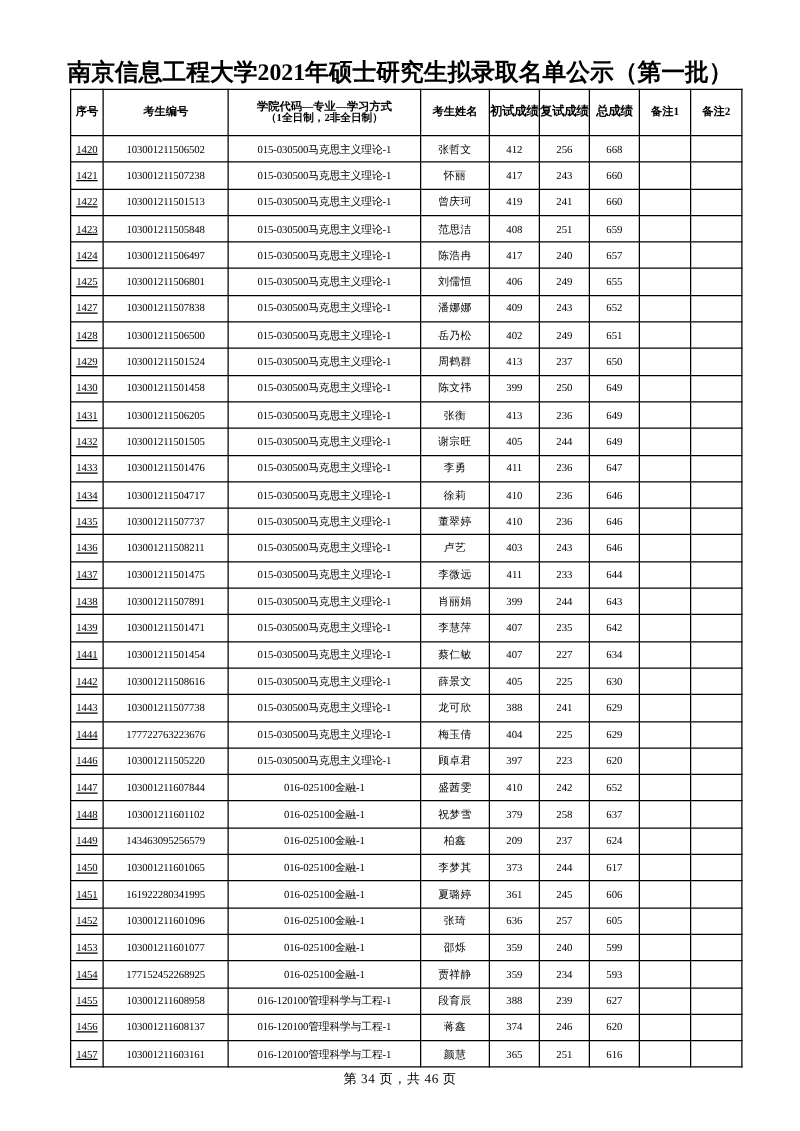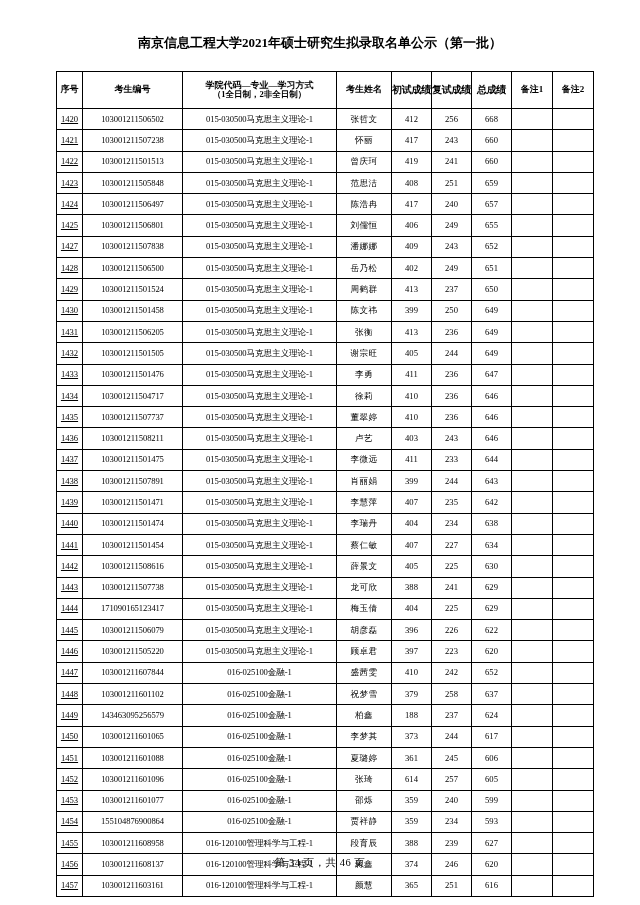--- a/index.html
+++ b/index.html
@@ -16,24 +16,24 @@
     overflow: hidden;
   }
   .page {
     width: 640px;
     height: 905px;
     box-sizing: border-box;
     position: relative;
   }
   .doc-title {
     text-align: center;
-    font-size: 13px;
+    font-size: 19px;
     font-weight: bold;
     letter-spacing: 0px;
-    padding-top: 34px;
+    padding-top: 50px;
     padding-bottom: 0px;
     line-height: 18px;
   }
   .table-wrap {
     position: absolute;
     left: 56px;
     top: 71px;
     width: 528px;
   }
   table.admit {
@@ -336,31 +336,20 @@
             <td class="c-code">103001211501471</td>
             <td class="c-major">015-030500马克思主义理论-1</td>
             <td class="c-name">李慧萍</td>
             <td class="c-score">407</td>
             <td class="c-score">235</td>
             <td class="c-score">642</td>
             <td class="c-remark"></td>
             <td class="c-remark"></td>
           </tr>
           <tr>
-            <td class="c-seq">1440</td>
-            <td class="c-code">103001211501474</td>
-            <td class="c-major">015-030500马克思主义理论-1</td>
-            <td class="c-name">李瑞丹</td>
-            <td class="c-score">404</td>
-            <td class="c-score">234</td>
-            <td class="c-score">638</td>
-            <td class="c-remark"></td>
-            <td class="c-remark"></td>
-          </tr>
-          <tr>
             <td class="c-seq">1441</td>
             <td class="c-code">103001211501454</td>
             <td class="c-major">015-030500马克思主义理论-1</td>
             <td class="c-name">蔡仁敏</td>
             <td class="c-score">407</td>
             <td class="c-score">227</td>
             <td class="c-score">634</td>
             <td class="c-remark"></td>
             <td class="c-remark"></td>
           </tr>
@@ -381,41 +370,30 @@
             <td class="c-major">015-030500马克思主义理论-1</td>
             <td class="c-name">龙可欣</td>
             <td class="c-score">388</td>
             <td class="c-score">241</td>
             <td class="c-score">629</td>
             <td class="c-remark"></td>
             <td class="c-remark"></td>
           </tr>
           <tr>
             <td class="c-seq">1444</td>
-            <td class="c-code">171090165123417</td>
+            <td class="c-code">177722763223676</td>
             <td class="c-major">015-030500马克思主义理论-1</td>
             <td class="c-name">梅玉倩</td>
             <td class="c-score">404</td>
             <td class="c-score">225</td>
             <td class="c-score">629</td>
             <td class="c-remark"></td>
             <td class="c-remark"></td>
           </tr>
           <tr>
-            <td class="c-seq">1445</td>
-            <td class="c-code">103001211506079</td>
-            <td class="c-major">015-030500马克思主义理论-1</td>
-            <td class="c-name">胡彦磊</td>
-            <td class="c-score">396</td>
-            <td class="c-score">226</td>
-            <td class="c-score">622</td>
-            <td class="c-remark"></td>
-            <td class="c-remark"></td>
-          </tr>
-          <tr>
             <td class="c-seq">1446</td>
             <td class="c-code">103001211505220</td>
             <td class="c-major">015-030500马克思主义理论-1</td>
             <td class="c-name">顾卓君</td>
             <td class="c-score">397</td>
             <td class="c-score">223</td>
             <td class="c-score">620</td>
             <td class="c-remark"></td>
             <td class="c-remark"></td>
           </tr>
@@ -439,73 +417,73 @@
             <td class="c-score">258</td>
             <td class="c-score">637</td>
             <td class="c-remark"></td>
             <td class="c-remark"></td>
           </tr>
           <tr>
             <td class="c-seq">1449</td>
             <td class="c-code">143463095256579</td>
             <td class="c-major">016-025100金融-1</td>
             <td class="c-name">柏鑫</td>
-            <td class="c-score">188</td>
+            <td class="c-score">209</td>
             <td class="c-score">237</td>
             <td class="c-score">624</td>
             <td class="c-remark"></td>
             <td class="c-remark"></td>
           </tr>
           <tr>
             <td class="c-seq">1450</td>
             <td class="c-code">103001211601065</td>
             <td class="c-major">016-025100金融-1</td>
             <td class="c-name">李梦其</td>
             <td class="c-score">373</td>
             <td class="c-score">244</td>
             <td class="c-score">617</td>
             <td class="c-remark"></td>
             <td class="c-remark"></td>
           </tr>
           <tr>
             <td class="c-seq">1451</td>
-            <td class="c-code">103001211601088</td>
+            <td class="c-code">161922280341995</td>
             <td class="c-major">016-025100金融-1</td>
             <td class="c-name">夏璐婷</td>
             <td class="c-score">361</td>
             <td class="c-score">245</td>
             <td class="c-score">606</td>
             <td class="c-remark"></td>
             <td class="c-remark"></td>
           </tr>
           <tr>
             <td class="c-seq">1452</td>
             <td class="c-code">103001211601096</td>
             <td class="c-major">016-025100金融-1</td>
             <td class="c-name">张琦</td>
-            <td class="c-score">614</td>
+            <td class="c-score">636</td>
             <td class="c-score">257</td>
             <td class="c-score">605</td>
             <td class="c-remark"></td>
             <td class="c-remark"></td>
           </tr>
           <tr>
             <td class="c-seq">1453</td>
             <td class="c-code">103001211601077</td>
             <td class="c-major">016-025100金融-1</td>
             <td class="c-name">邵烁</td>
             <td class="c-score">359</td>
             <td class="c-score">240</td>
             <td class="c-score">599</td>
             <td class="c-remark"></td>
             <td class="c-remark"></td>
           </tr>
           <tr>
             <td class="c-seq">1454</td>
-            <td class="c-code">155104876900864</td>
+            <td class="c-code">177152452268925</td>
             <td class="c-major">016-025100金融-1</td>
             <td class="c-name">贾祥静</td>
             <td class="c-score">359</td>
             <td class="c-score">234</td>
             <td class="c-score">593</td>
             <td class="c-remark"></td>
             <td class="c-remark"></td>
           </tr>
           <tr>
             <td class="c-seq">1455</td>

